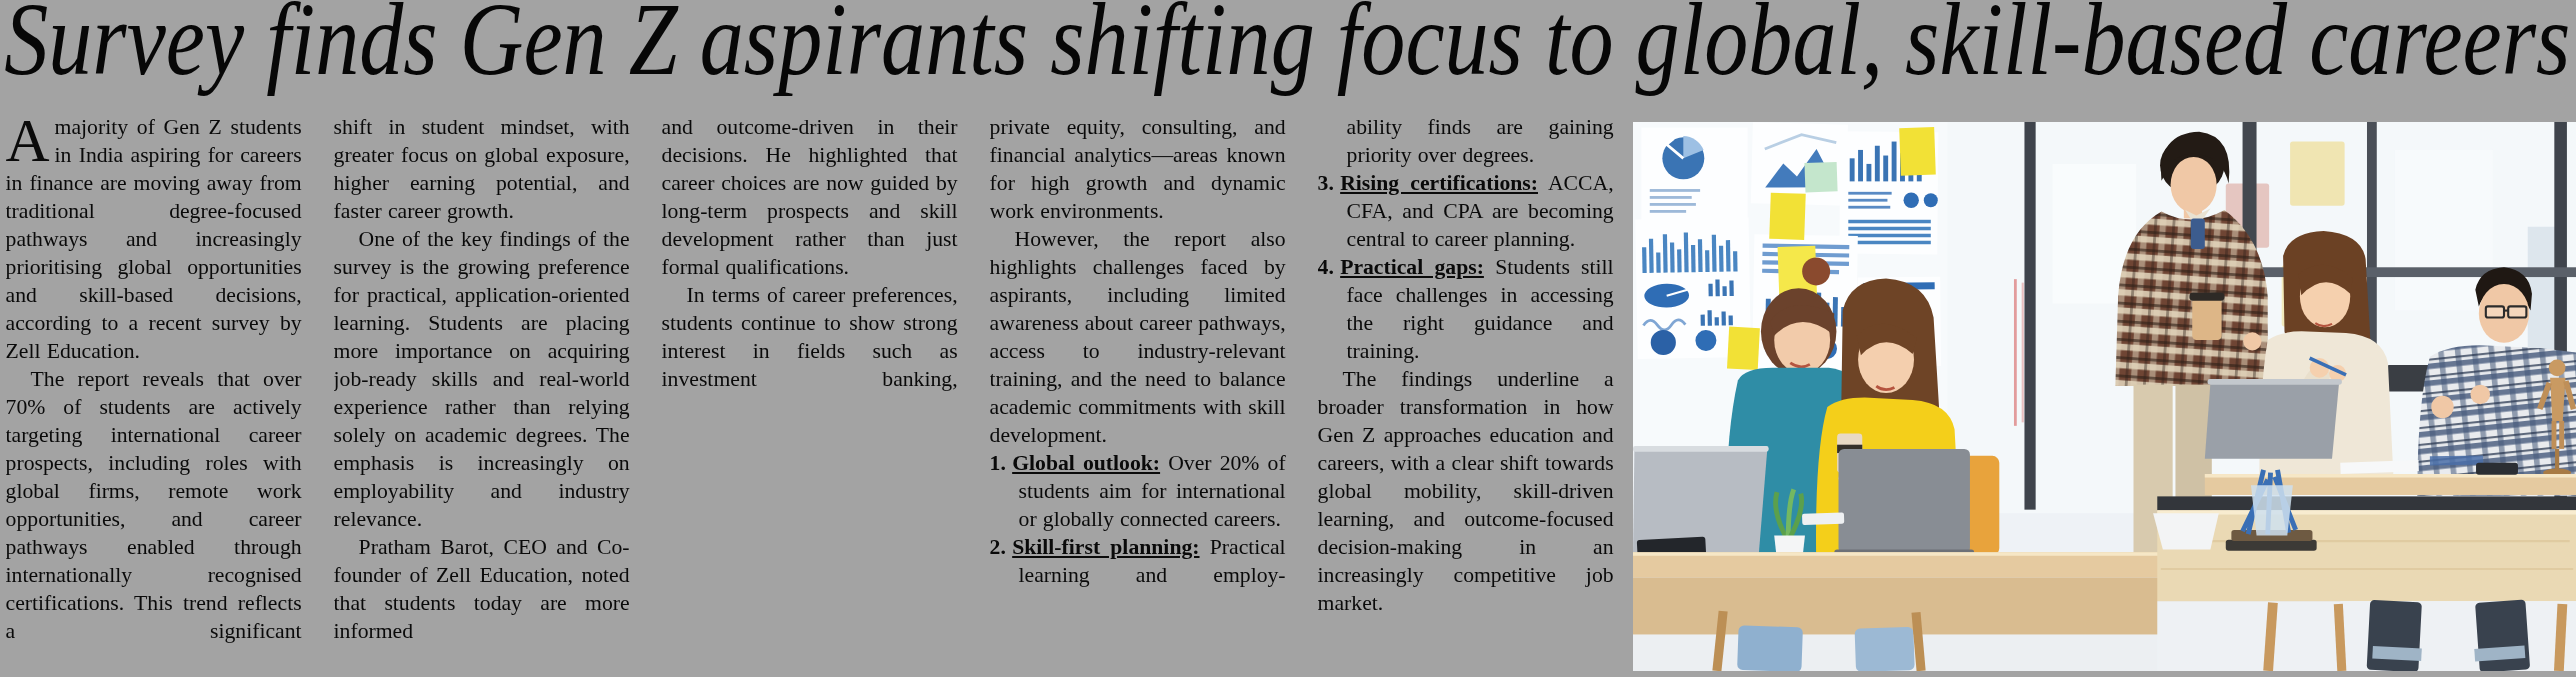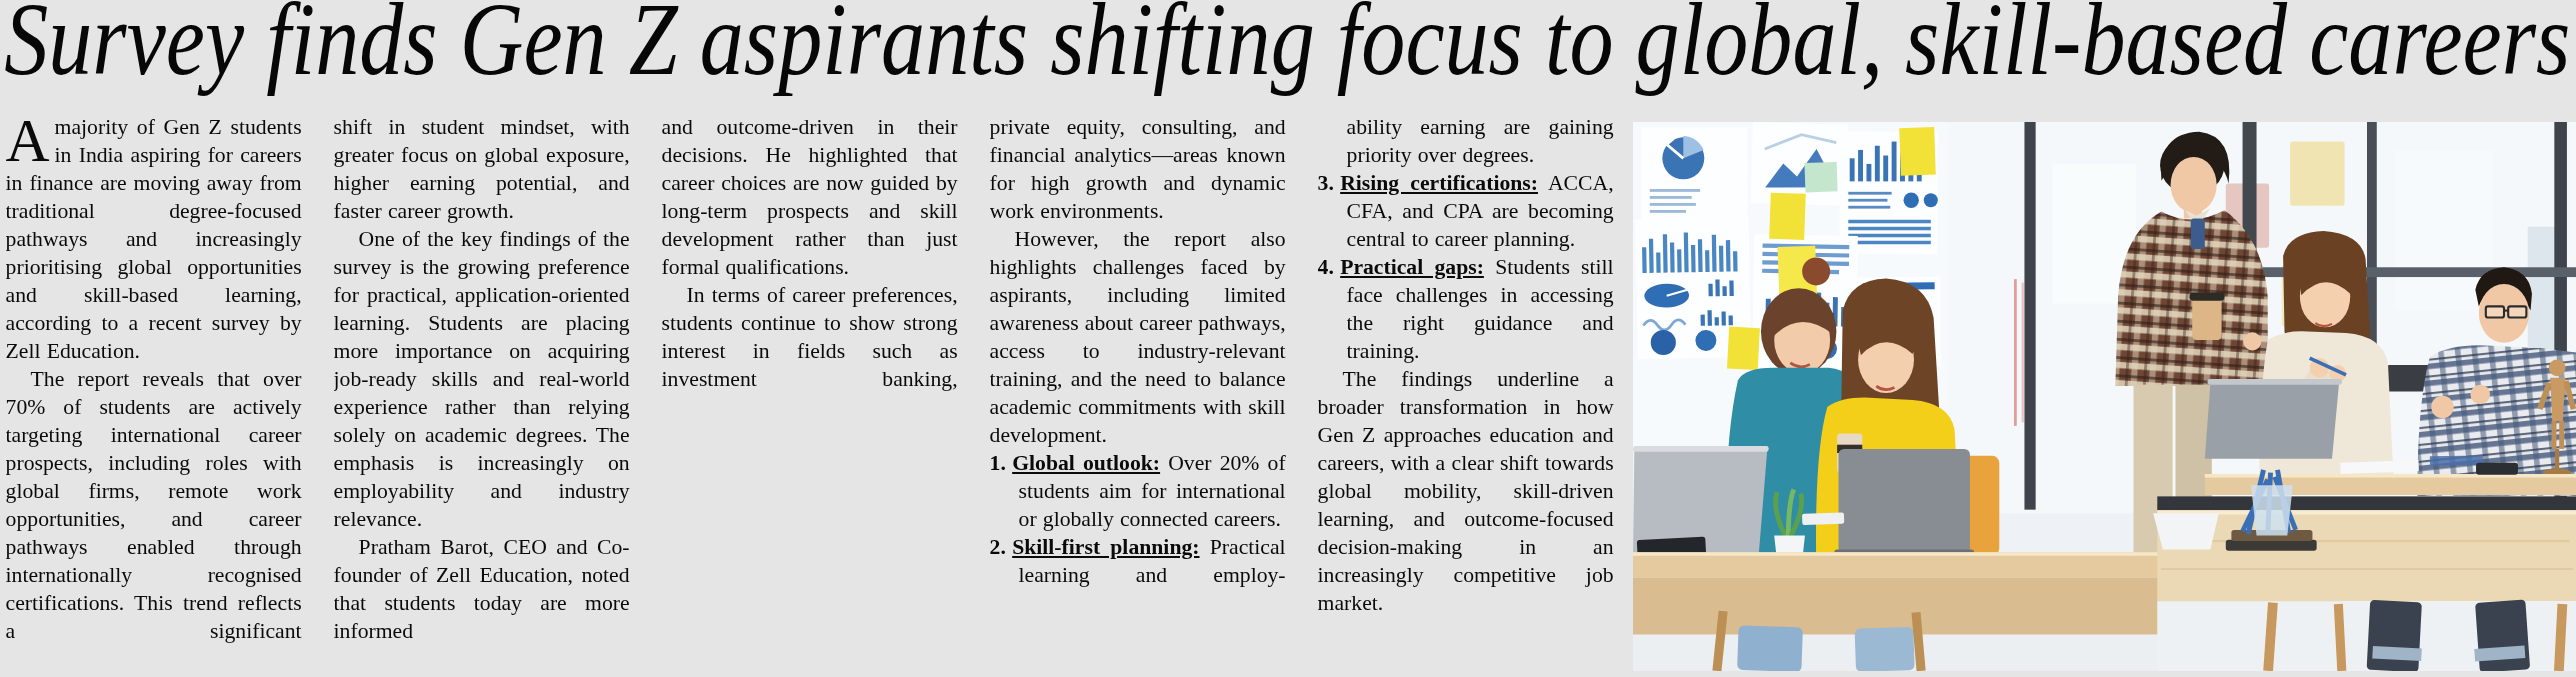--- a/index.html
+++ b/index.html
@@ -1,16 +1,16 @@
 <!DOCTYPE html>
 <html style="--teal: #2f8da6; --yellow: #f4cf1a; --wood: #e5caa0; --slab: #ead9b4; --sticky: #f2e136; --chartblue: #3a74b4; --skin: #f2cbaa; --frame: #3f444c; --plaidbrown: #6f4534; --cream: #efe7d7;font-size:11.2px"><head>
 <meta charset="utf-8">
 <style>
   html,body{margin:0;padding:0;background:#ffffff;}
-  .page{position:relative;width:2576px;height:678px;background:#e5e5e5;overflow:hidden;
+  .page{position:relative;width:2576px;height:678px;background:#a3a3a3;overflow:hidden;
         font-family:"Liberation Serif",serif;color:#0a0a0a;}
   .headline-svg{position:absolute;left:0;top:1.4px;width:2576px;height:98px;}
   .headline-svg text{font-family:"Liberation Serif",serif;font-style:italic;fill:#070707;}
   .columns{position:absolute;left:5.6px;top:113px;width:1610px;height:563px;display:flex;gap:32px;overflow:hidden;}
   .col{width:296px;height:563px;overflow:hidden;font-size:21.7px;line-height:28px;text-align:justify;
        word-spacing:0.7px;}
   .col p{margin:0;}
   .indent{text-indent:25px;}
   .cut{text-align-last:justify;}
   .dropcap{float:left;font-size:61px;line-height:49px;padding:2.8px 4.9px 0 0;}
@@ -26,21 +26,21 @@
 
 <div class="page">
 
   <svg class="headline-svg" viewBox="0 0 3686 140" preserveAspectRatio="none">
     <text x="6" y="104" font-size="148" textLength="3672" lengthAdjust="spacingAndGlyphs">Survey finds Gen Z aspirants shifting focus to global, skill-based careers</text>
   </svg>
 
   <div class="columns">
 
     <div class="col">
-      <p><span class="dropcap">A</span><span>majority of Gen Z students in India aspiring for careers in finance are moving away from traditional degree-focused pathways and increasingly prioritising global opportunities and skill-based learning, according to a recent survey by Zell Education.</span></p>
+      <p><span class="dropcap">A</span><span>majority of Gen Z students in India aspiring for careers in finance are moving away from traditional degree-focused pathways and increasingly prioritising global opportunities and skill-based decisions, according to a recent survey by Zell Education.</span></p>
       <p class="indent cut">The report reveals that over 70% of students are actively targeting international career prospects, including roles with global firms, remote work opportunities, and career pathways enabled through internationally recognised certifications. This trend reflects a significant</p>
     </div>
 
     <div class="col">
       <p class="cut0">shift in student mindset, with greater focus on global exposure, higher earning potential, and faster career growth.</p>
       <p class="indent">One of the key findings of the survey is the growing preference for practical, application-oriented learning. Students are placing more importance on acquiring job-ready skills and real-world experience rather than relying solely on academic degrees. The emphasis is increasingly on employability and industry relevance.</p>
       <p class="indent cut">Pratham Barot, CEO and Co-founder of Zell Education, noted that students today are more informed</p>
     </div>
 
     <div class="col">
@@ -49,21 +49,21 @@
     </div>
 
     <div class="col">
       <p>private equity, consulting, and financial analytics—areas known for high growth and dynamic work environments.</p>
       <p class="indent">However, the report also highlights challenges faced by aspirants, including limited awareness about career pathways, access to industry-relevant training, and the need to balance academic commitments with skill development.</p>
       <p class="li"><span class="num">1.</span><span class="lbl">Global outlook:</span> <span>Over 20% of students aim for international or globally connected careers.</span></p>
       <p class="li cut"><span class="num">2.</span><span class="lbl">Skill-first planning:</span> <span>Practical learning and employ-</span></p>
     </div>
 
     <div class="col">
-      <p class="li-opening">ability earning are gaining priority over degrees.</p>
+      <p class="li-opening">ability finds are gaining priority over degrees.</p>
       <p class="li"><span class="num">3.</span><span class="lbl">Rising certifications:</span> <span>ACCA, CFA, and CPA are becoming central to career planning.</span></p>
       <p class="li"><span class="num">4.</span><span class="lbl">Practical gaps:</span> <span>Students still face challenges in accessing the right guidance and training.</span></p>
       <p class="indent">The findings underline a broader transformation in how Gen Z approaches education and careers, with a clear shift towards global mobility, skill-driven learning, and outcome-focused decision-making in an increasingly competitive job market.</p>
     </div>
 
   </div>
 
   <div class="photo">
   <svg viewBox="0 0 1349 786" preserveAspectRatio="none">
     <defs>

